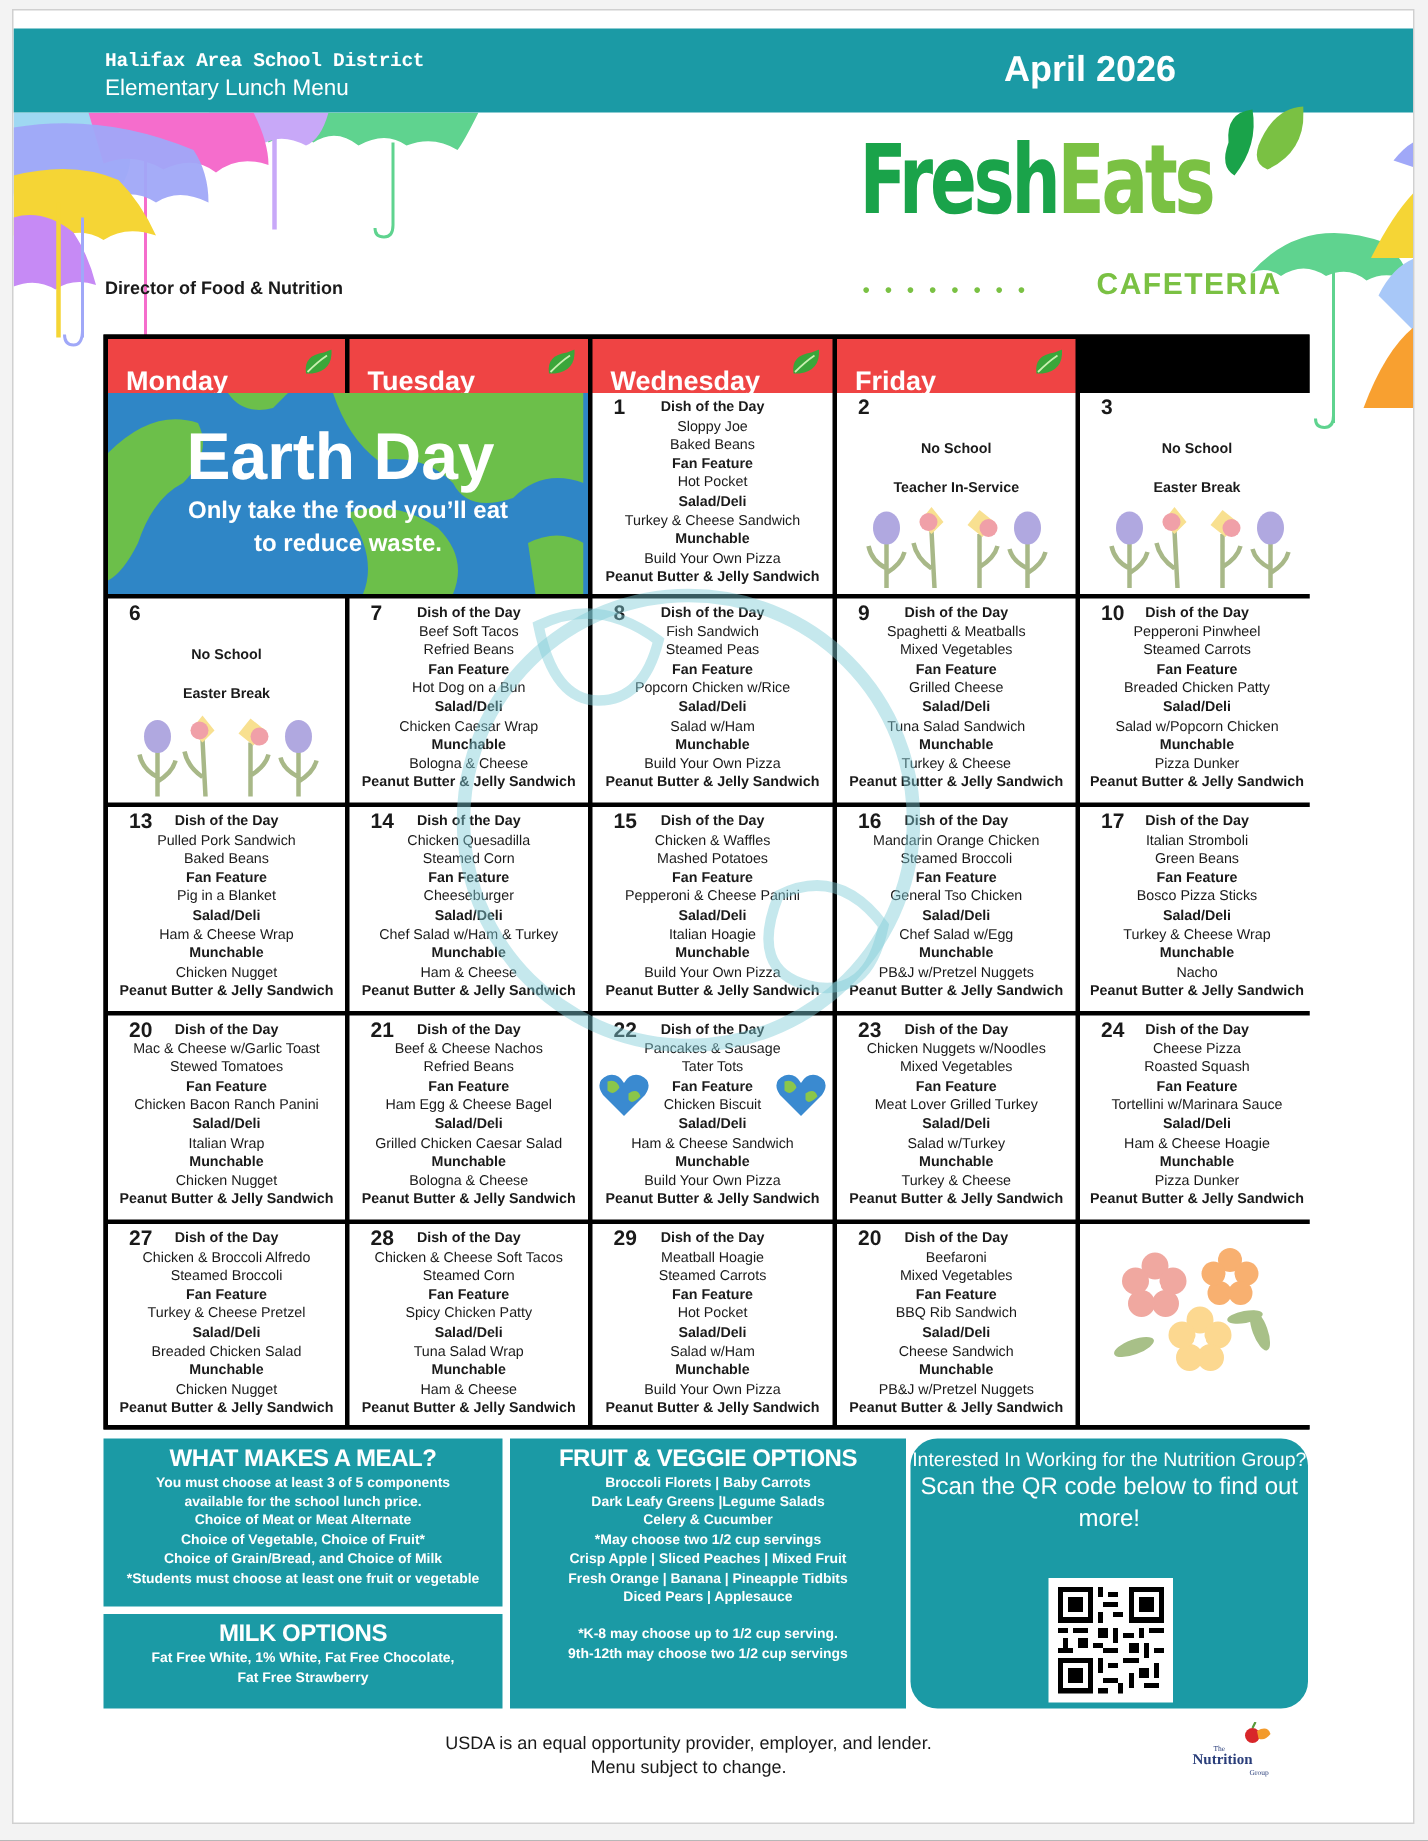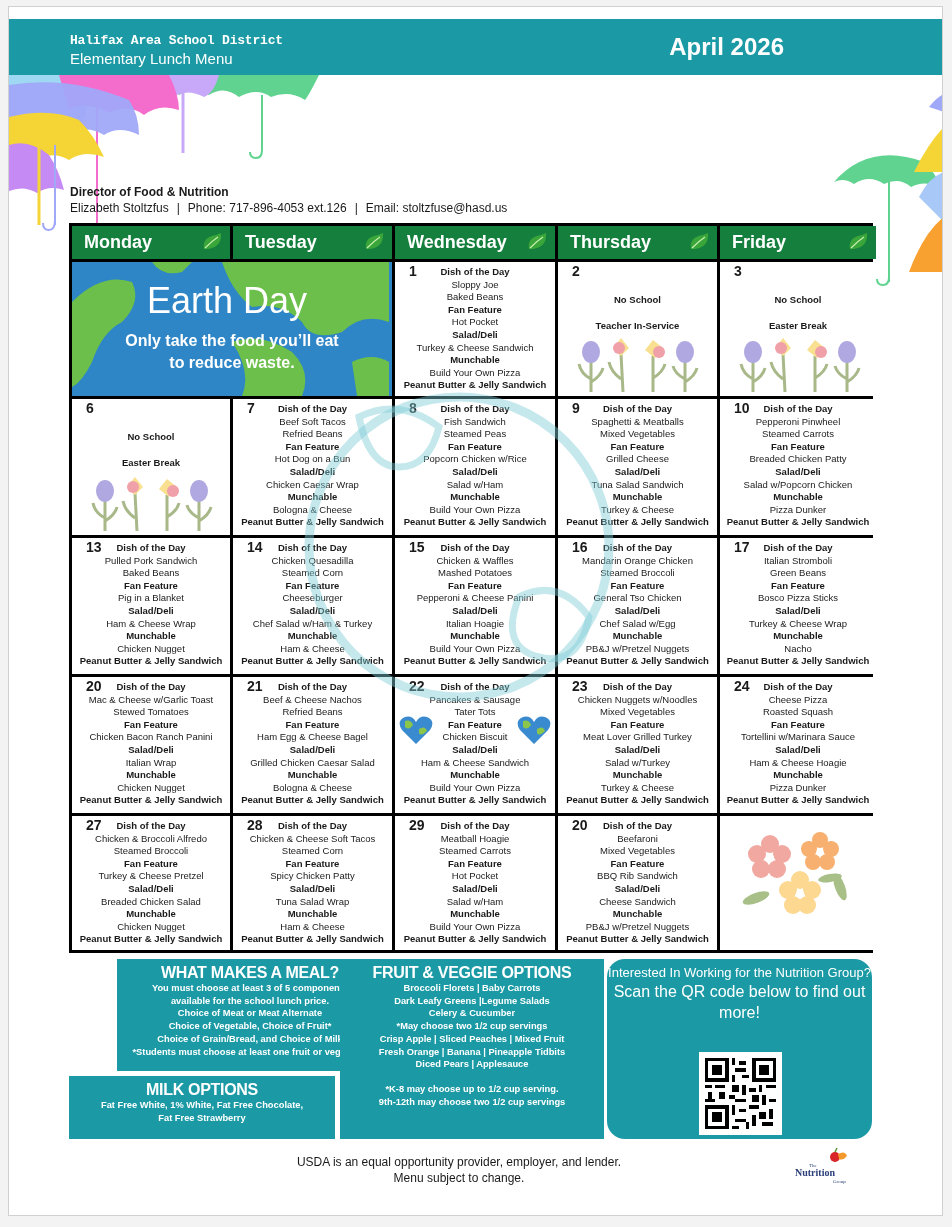--- a/index.html
+++ b/index.html
@@ -17,36 +17,36 @@
   .logo-fresh .f1 { color: #1aa34a; }
   .logo-fresh .f2 { color: #7ac143; }
   .logo-dots { position: absolute; left: 6px; top: 118px; color: #7ac143; font-size: 14px; letter-spacing: 3px; }
   .logo-cafe { position: absolute; left: 162px; top: 112px; color: #7ac143; font-weight: bold; font-size: 20px; letter-spacing: 1px; }
   .leaves { position: absolute; left: 240px; top: 0; }
   .director { position: absolute; left: 61px; top: 178px; font-size: 12px; font-weight: bold; }
   .contact { position: absolute; left: 61px; top: 194px; font-size: 12px; }
   .contact .sep { margin: 0 8px; }
 
   .calendar { position: absolute; left: 60px; top: 216px; width: 804px; border: 3px solid #000; background: #000; display: grid; grid-template-columns: 158px 159px 160px 159px 156px; grid-template-rows: 33px 134px 136px 136px 136px 134px; gap: 3px; }
-  .dayhead { background: #15803d; color: #fff; font-weight: bold; font-size: 18px; padding: 6px 12px; position: relative; }
+  .dayhead { background: #ef4444; color: #fff; font-weight: bold; font-size: 18px; padding: 18px 12px; position: relative; }
   .dayhead .leaf { position: absolute; right: 8px; top: 7px; }
   .cell { background: #fff; position: relative; font-size: 9.5px; text-align: center; line-height: 12.6px; padding-top: 4px; overflow: hidden; }
   .cell .num { position: absolute; left: 14px; top: 3px; font-size: 14px; font-weight: bold; }
   .cell .b { font-weight: bold; }
   .noschool { padding-top: 28px; font-weight: bold; font-size: 9.5px; }
   .noschool div:nth-child(2) { margin-top: 13px; }
   .earth { grid-column: 1 / 3; background: #2f86c6; position: relative; overflow: hidden; color: #fff; text-align: center; }
-  .earth-title { position: absolute; top: 18px; left: 0; width: 100%; font-size: 36px; font-weight: normal; padding-right: 10px; }
+  .earth-title { position: absolute; top: 18px; left: 0; width: 100%; font-size: 44px; font-weight: bold; padding-right: 10px; }
   .earth-sub { position: absolute; top: 68px; left: 0; width: 100%; font-size: 16px; font-weight: bold; line-height: 22px; }
   .watermark { position: absolute; pointer-events: none; }
 
   .info { position: absolute; top: 952px; background: #1b9aa5; color: #fff; text-align: center; }
   .info h3 { font-size: 16px; font-weight: bold; margin-top: 5px; letter-spacing: -0.3px; }
   .info p { font-size: 9.3px; font-weight: bold; line-height: 12.7px; }
-  .meal { left: 60px; width: 266px; height: 112px; margin-left: 48px; }
+  .meal { left: 60px; width: 266px; height: 112px; }
   .milk { left: 60px; top: 1069px !important; width: 266px; height: 63px; }
   .fruit { left: 331px; width: 264px; height: 180px; }
   .job { left: 598px; width: 265px; height: 180px; font-size: 15px; line-height: 20px; border-radius: 18px; }
   .job .l1 { margin-top: 5px; font-size: 13px; line-height: 17px; }
   .job .l2 { font-size: 16px; line-height: 21px; }
   .qr { position: absolute; left: 92px; top: 93px; width: 83px; height: 83px; background: #fff; padding: 6px; }
   .footer { position: absolute; top: 1147px; left: 0; width: 900px; text-align: center; font-size: 12px; line-height: 16px; }
   .nutrition-logo { position: absolute; left: 782px; top: 1141px; width: 60px; height: 40px; }
 </style>
 </head>
@@ -81,40 +81,44 @@
     <path d="M80,180 Q95,140 115,125 L115,180 Z" fill="#f8a030"></path>
     <path d="M100,15 Q108,5 115,2 L115,20 Z" fill="#a0a8f8"></path>
   </svg>
 
   <div class="topbar">
     <div class="district">Halifax Area School District</div>
     <div class="subtitle">Elementary Lunch Menu</div>
     <div class="month">April 2026</div>
   </div>
 
+  <div class="logo">
+    <div class="logo-fresh">
+      <span class="f1">Fresh</span><span class="f2">Eats</span>
+    </div>
+    <svg class="leaves" width="60" height="60" viewBox="0 0 60 60">
+      <path d="M10,20 Q8,0 26,-2 Q30,22 14,42 Q4,36 10,20 Z" fill="#1aa34a" transform="translate(0,8)"></path>
+      <path d="M30,30 Q40,5 60,4 Q62,34 36,46 Q26,42 30,30 Z" fill="#7ac143"></path>
+    </svg>
+    <div class="logo-dots">• • • • • • • •</div>
+    <div class="logo-cafe">CAFETERIA</div>
+  </div>
 
   <div class="director">Director of Food &amp; Nutrition</div>
-  <div class="contact">
-    <span>Elizabeth Stoltzfus</span><span class="sep">|</span><span>Phone: 717-896-4053 ext.126</span><span class="sep">|</span><span>Email: stoltzfuse@hasd.us</span>
-  </div>
 
   <div class="calendar">
     <div class="dayhead"><span>Monday</span><svg class="leaf" width="20" height="18" viewBox="0 0 20 18">
           <path d="M2,16 Q0,4 14,2 L19,0 Q20,14 6,16 Z" fill="#3aa63a"></path>
           <path d="M3,15 Q10,8 16,4" stroke="#c8f0b0" stroke-width="1.2" fill="none"></path>
         </svg></div>
     <div class="dayhead"><span>Tuesday</span><svg class="leaf" width="20" height="18" viewBox="0 0 20 18">
           <path d="M2,16 Q0,4 14,2 L19,0 Q20,14 6,16 Z" fill="#3aa63a"></path>
           <path d="M3,15 Q10,8 16,4" stroke="#c8f0b0" stroke-width="1.2" fill="none"></path>
         </svg></div>
     <div class="dayhead"><span>Wednesday</span><svg class="leaf" width="20" height="18" viewBox="0 0 20 18">
-          <path d="M2,16 Q0,4 14,2 L19,0 Q20,14 6,16 Z" fill="#3aa63a"></path>
-          <path d="M3,15 Q10,8 16,4" stroke="#c8f0b0" stroke-width="1.2" fill="none"></path>
-        </svg></div>
-    <div class="dayhead"><span>Thursday</span><svg class="leaf" width="20" height="18" viewBox="0 0 20 18">
           <path d="M2,16 Q0,4 14,2 L19,0 Q20,14 6,16 Z" fill="#3aa63a"></path>
           <path d="M3,15 Q10,8 16,4" stroke="#c8f0b0" stroke-width="1.2" fill="none"></path>
         </svg></div>
     <div class="dayhead"><span>Friday</span><svg class="leaf" width="20" height="18" viewBox="0 0 20 18">
           <path d="M2,16 Q0,4 14,2 L19,0 Q20,14 6,16 Z" fill="#3aa63a"></path>
           <path d="M3,15 Q10,8 16,4" stroke="#c8f0b0" stroke-width="1.2" fill="none"></path>
         </svg></div>
 
     <div class="earth">
       <svg width="317" height="134" viewBox="0 0 317 134" style="position:absolute;left:0;top:0">

